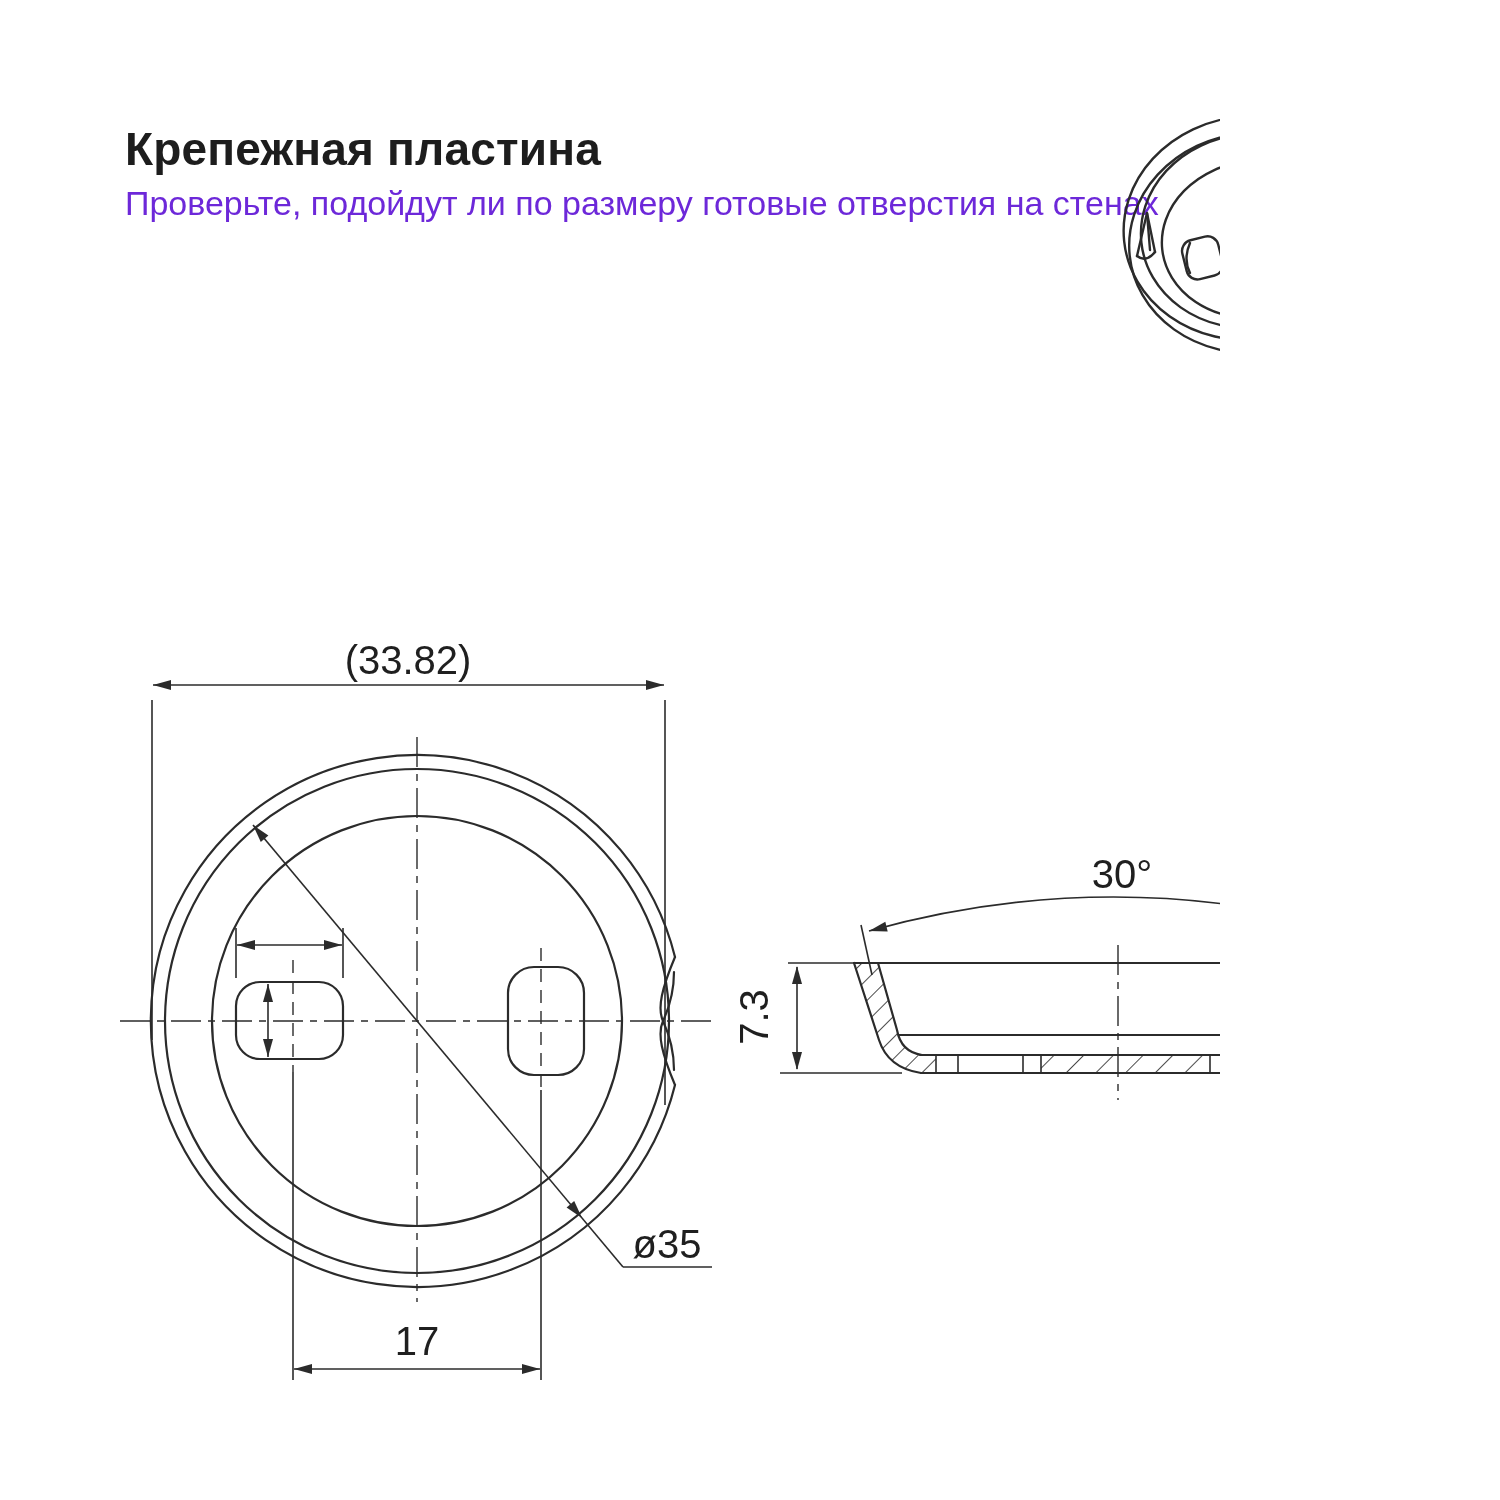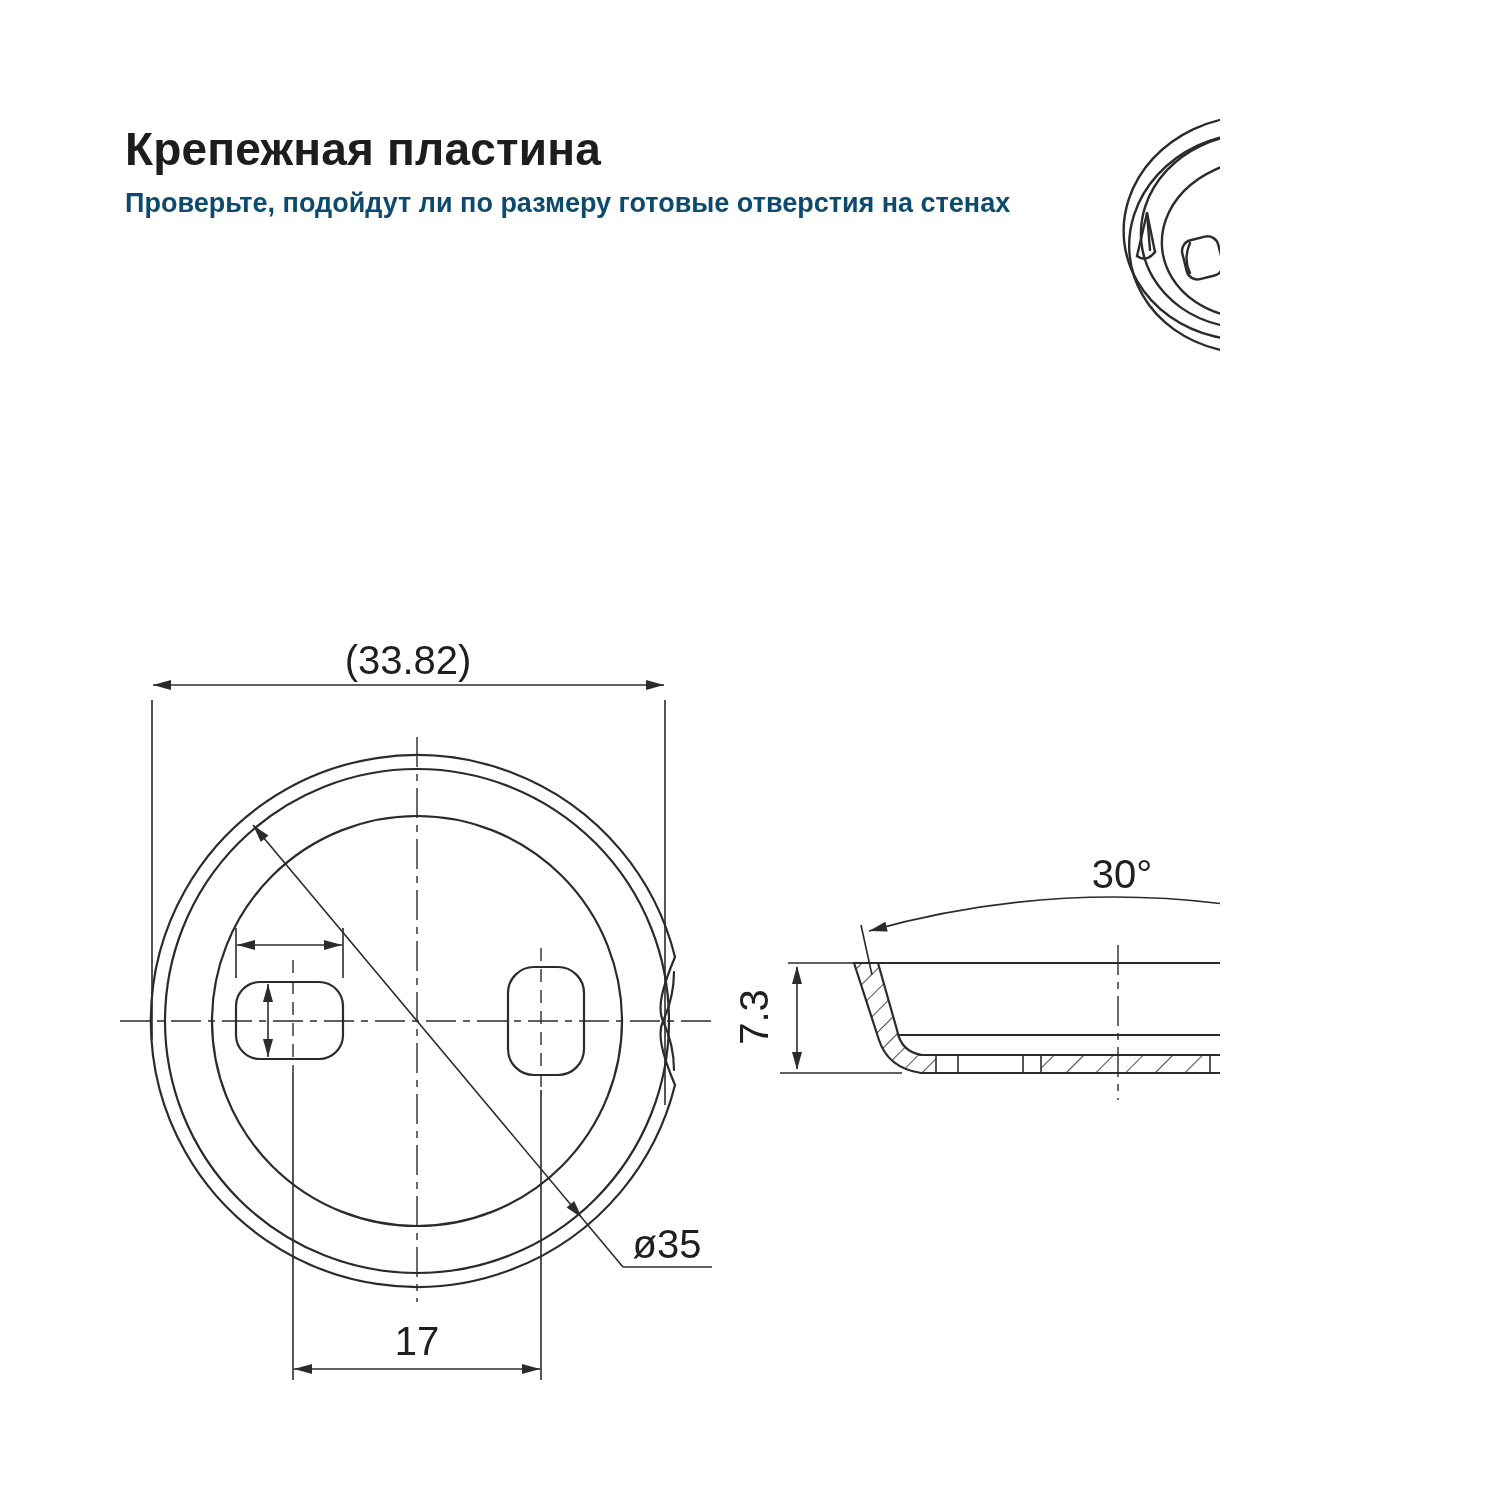--- a/index.html
+++ b/index.html
@@ -1,19 +1,19 @@
 <!DOCTYPE html>
 <html><head>
 <meta charset="utf-8">
 <style>
   html,body{margin:0;padding:0;background:#ffffff;}
   .page{position:relative;width:1220px;height:1500px;background:#ffffff;overflow:hidden;
         font-family:"Liberation Sans",sans-serif;}
   .title{position:absolute;left:125px;top:122px;font-size:46px;font-weight:700;color:#1d1d1d;letter-spacing:.2px;}
-  .subtitle{position:absolute;left:125px;top:186px;font-size:27px;color:#0c4a6e;line-height:34px;font-weight:700;}
+  .subtitle{position:absolute;left:125px;top:186px;font-size:34px;color:#6d28d9;line-height:34px;font-weight:400;}
   svg{position:absolute;left:0;top:0;}
   .obj{stroke:#2b2b2b;stroke-width:2.2;fill:none;stroke-linecap:round;}
   .obj3d{stroke:#2b2b2b;stroke-width:2.4;fill:none;stroke-linecap:round;}
   .thin{stroke:#2b2b2b;stroke-width:1.6;fill:none;}
   .cl{stroke:#2b2b2b;stroke-width:1.4;fill:none;stroke-dasharray:30 7 7 7;}
   .dash{stroke:#2b2b2b;stroke-width:1.4;fill:none;stroke-dasharray:13 8;}
   .arrow{fill:#2b2b2b;stroke:none;}
   .dimtext{font-family:"Liberation Sans",sans-serif;font-size:40px;fill:#1f1f1f;}
   .regA{fill:url(#hatchA);stroke:none;}
   .regB{fill:url(#hatchB);stroke:none;}

